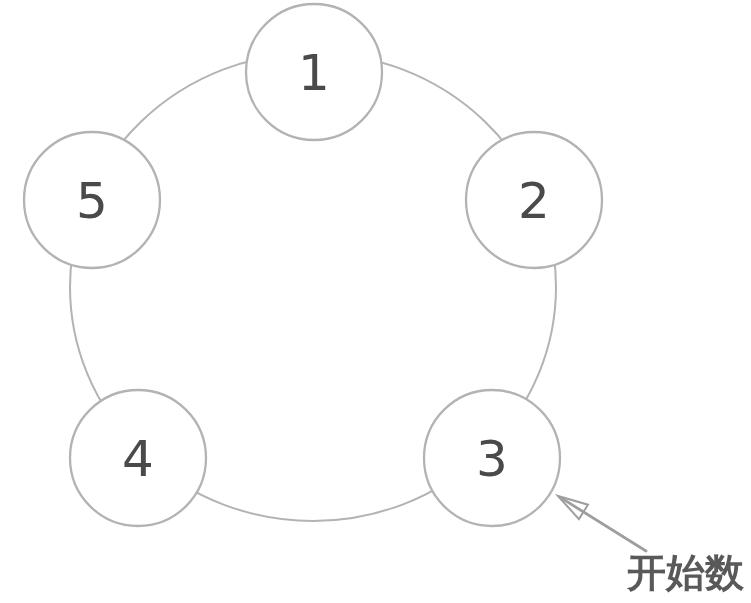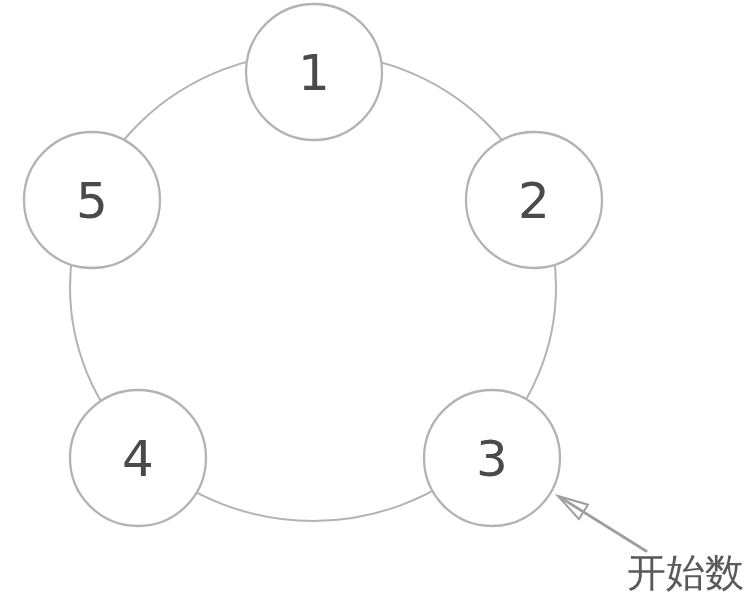--- a/index.html
+++ b/index.html
@@ -18,20 +18,21 @@
   .canvas svg {
     position: absolute;
     left: 0;
     top: 0;
   }
   .annotation-label {
     position: absolute;
     line-height: 1;
     white-space: nowrap;
     font-family: "DejaVu Sans", sans-serif;
+    font-weight: bold;
   }
   svg text {
     font-family: "DejaVu Sans", sans-serif;
   }
 </style>
 </head>
 <body>
 
 <div class="canvas">
   <svg id="diagram-svg" width="751" height="603" viewBox="0 0 751 603">

